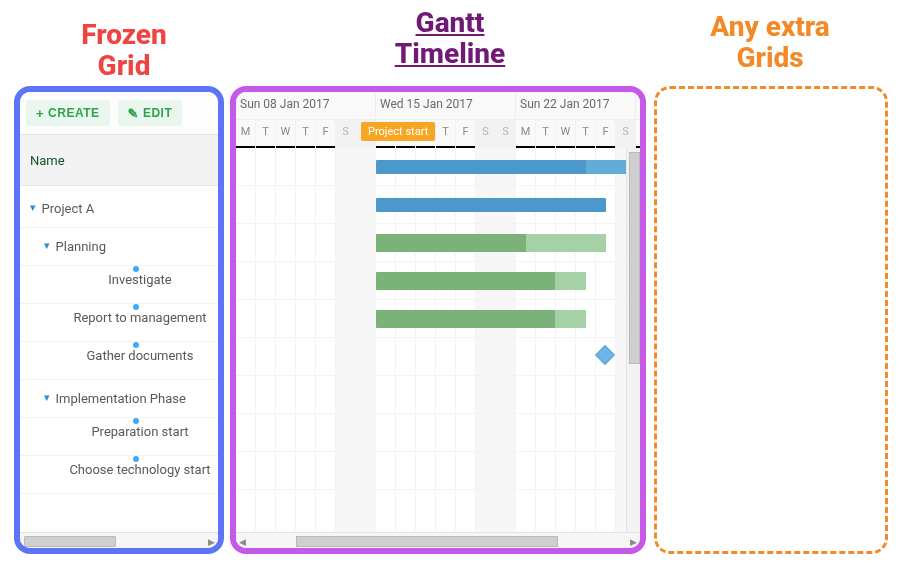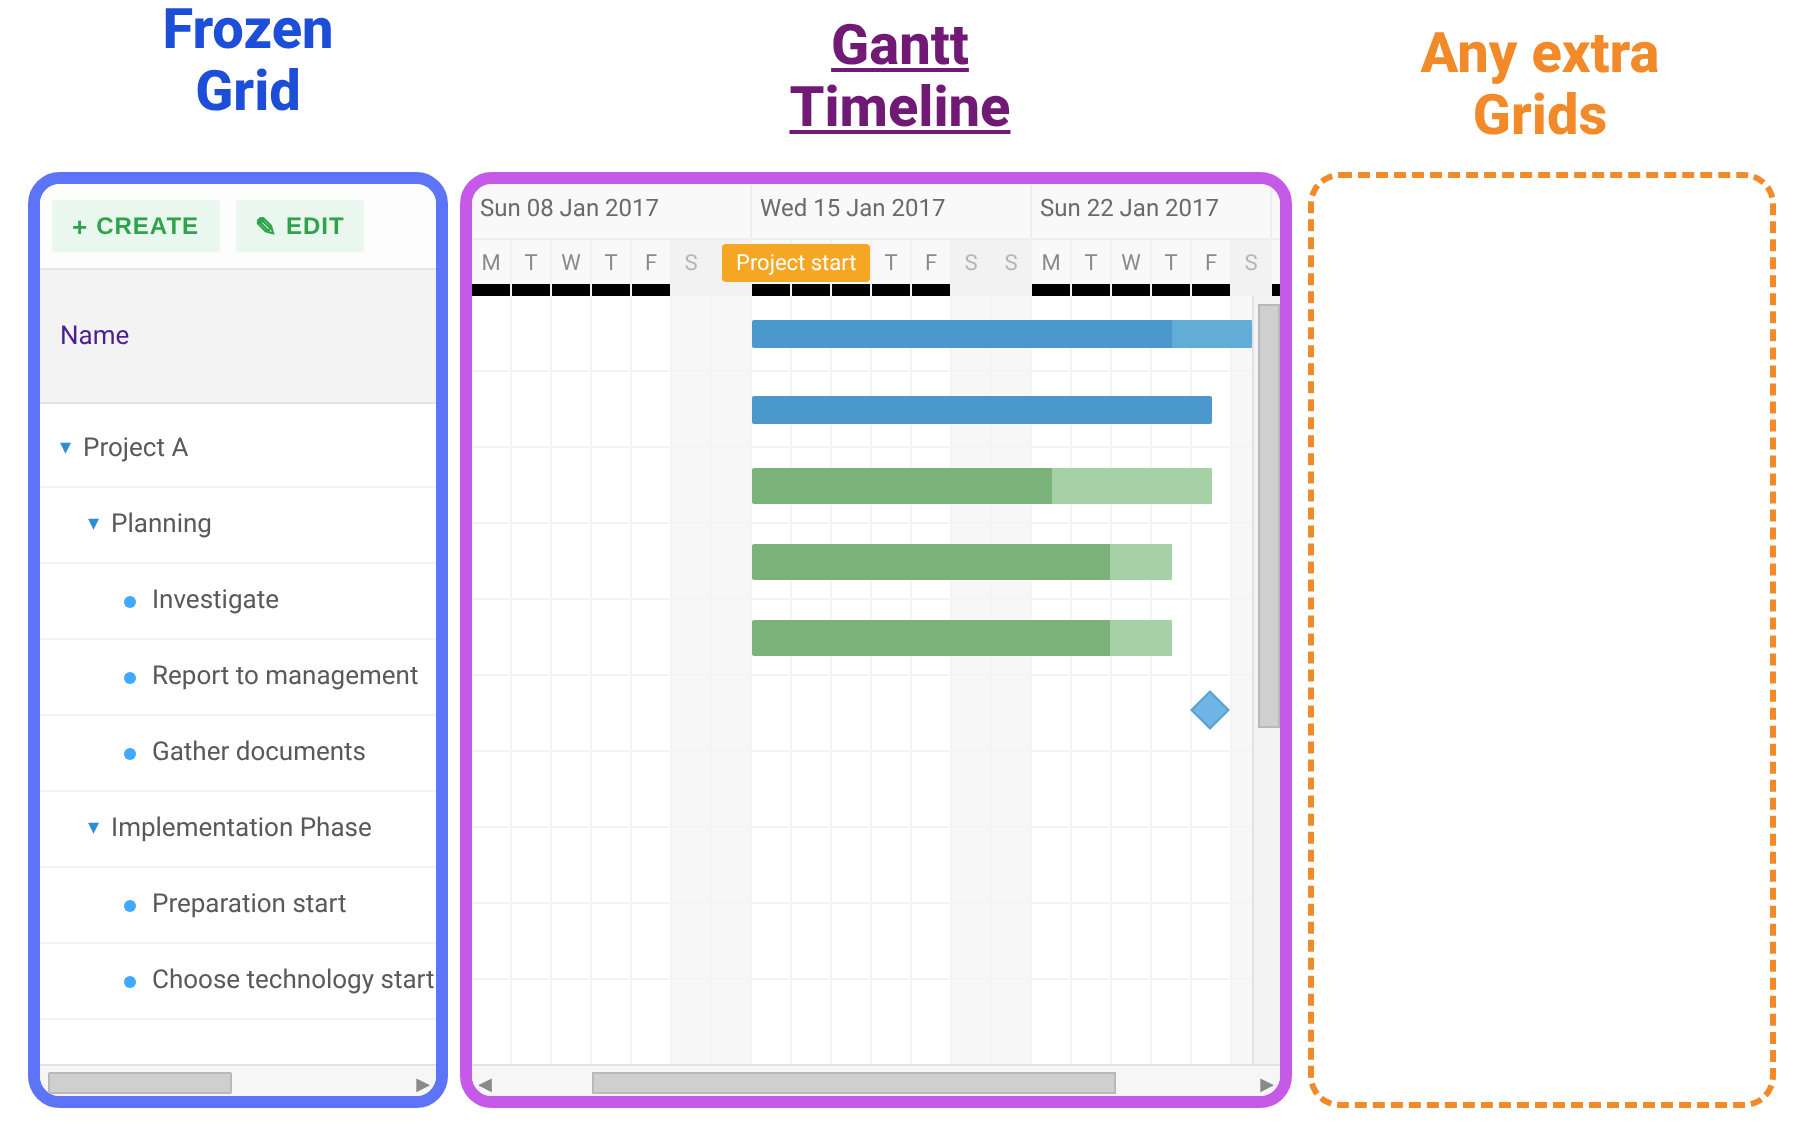--- a/index.html
+++ b/index.html
@@ -1,46 +1,46 @@
 <!DOCTYPE html>
 <html><head>
 <meta charset="utf-8">
 <style>
   * { box-sizing: border-box; margin: 0; padding: 0; }
   html, body { width: 900px; height: 565px; font-family: -apple-system, "Segoe UI", Roboto, Arial, sans-serif; background: #fff; overflow: hidden; }
   .canvas { position: relative; width: 900px; height: 565px; }
 
   .section-label { position: absolute; font-weight: 800; font-size: 28px; text-align: center; line-height: 1.1; }
-  .label-frozen { left: 34px; top: 0; width: 180px; color: #1d4ed8; }
+  .label-frozen { left: 34px; top: 20px; width: 180px; color: #ef4444; }
   .label-gantt  { left: 320px; top: 8px; width: 260px; color: #701a75; text-decoration: underline; }
   .label-extra  { left: 660px; top: 12px; width: 220px; color: #f28a2a; }
 
   .frame { position: absolute; border-radius: 16px; }
   .frame-frozen { left: 14px; top: 86px; width: 210px; height: 468px; border: 6px solid #5d74f8; background: #fff; overflow: hidden; }
   .frame-gantt  { left: 230px; top: 86px; width: 416px; height: 468px; border: 6px solid #c659e8; background: #fff; overflow: hidden; }
   .frame-extra  { left: 654px; top: 86px; width: 234px; height: 468px; border: 3px dashed #f28a2a; }
 
   
   .fg-toolbar { padding: 8px 6px; background: #fdfdfd; display: flex; gap: 8px; }
   .btn { display: inline-flex; align-items: center; gap: 4px; font-size: 12px; font-weight: 700; color: #2fa34a; background: #e9f7ee; border: none; padding: 6px 10px; border-radius: 2px; cursor: pointer; letter-spacing: .5px; }
   .btn .ic { font-size: 13px; line-height: 1; }
-  .fg-header { background: #f3f3f3; border-top: 1px solid #e4e4e4; border-bottom: 1px solid #e4e4e4; padding: 14px 10px; font-size: 13px; color: #4c1d95; height: 68px; display:flex; align-items:center; }
+  .fg-header { background: #f3f3f3; border-top: 1px solid #e4e4e4; border-bottom: 1px solid #e4e4e4; padding: 14px 10px; font-size: 13px; color: #14532d; height: 52px; display:flex; align-items:center; }
   .tree { padding-top: 4px; }
   .tree-row { display: flex; align-items: center; height: 38px; font-size: 13px; color: #595959; padding-left: 10px; white-space: nowrap; overflow: hidden; border-bottom: 1px solid #f2f2f2; }
   .chev { color: #2b8fd6; font-size: 11px; margin-right: 6px; display:inline-block; transform: translateY(-1px);}
   .bullet { width: 6px; height: 6px; border-radius: 50%; background: #3fa8ff; margin-right: 8px; flex-shrink:0; }
   .ind-1 { padding-left: 24px; }
-  .ind-2 { padding-left: 42px; }
+  .ind-2 { padding-left: 42px; flex-direction: column; }
   .hscroll-bottom { position:absolute; left:0; right:0; bottom:0; height:16px; background:#f6f6f6; border-top:1px solid #e2e2e2; }
   .hscroll-bottom::before { content:''; position:absolute; left:4px; top:3px; width:90px; height:9px; background:#cfcfcf; border:1px solid #b9b9b9; border-radius:1px; }
   .hscroll-bottom .tri-l, .hscroll-bottom .tri-r { position:absolute; top:4px; font-size:9px; color:#8a8a8a; }
   .hscroll-bottom .tri-r { right:3px; }
 
   
-  .gt-head { background:#f9f9f9; height:56px; border-bottom:6px solid #000000; position:relative; }
+  .gt-head { background:#f9f9f9; height:56px; border-bottom:2px solid #000000; position:relative; }
   .gt-weeks { display:flex; height:28px; font-size:12px; color:#6a6a6a; border-bottom:1px solid #eee; }
   .wk { flex: 0 0 auto; padding: 5px 0 0 4px; border-right:1px solid #eee; }
   .gt-days { display:flex; height:28px; font-size:11px; color:#8a8a8a; }
   .day { width:20px; text-align:center; padding-top:5px; border-right:1px solid #f1f1f1; }
   .day.wk-end { background:#f2f2f2; color:#b5b5b5; }
   .gt-body { position:relative; height: calc(100% - 56px - 16px); overflow:hidden; }
   .gt-cols { position:absolute; inset:0; display:flex; }
   .col { width:20px; border-right:1px solid #f4f4f4; }
   .col.wk-end { background:#f7f7f7; }
   .gt-rows { position:absolute; inset:0; }

